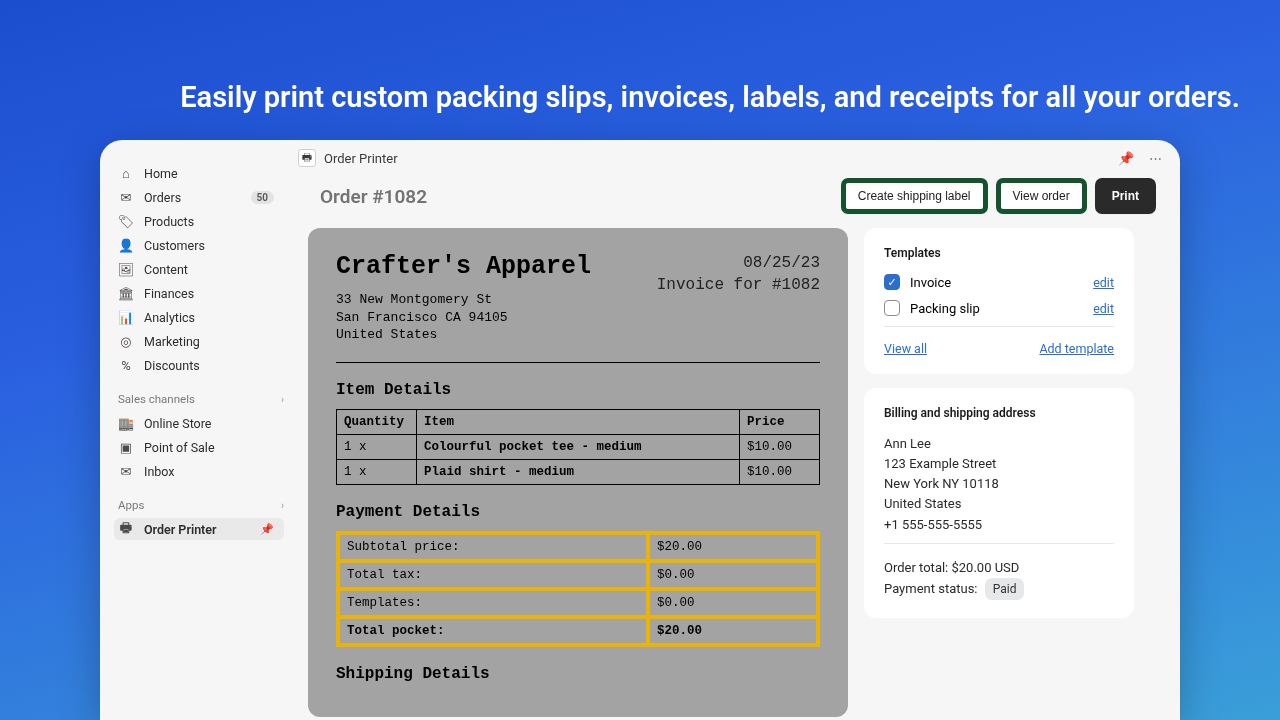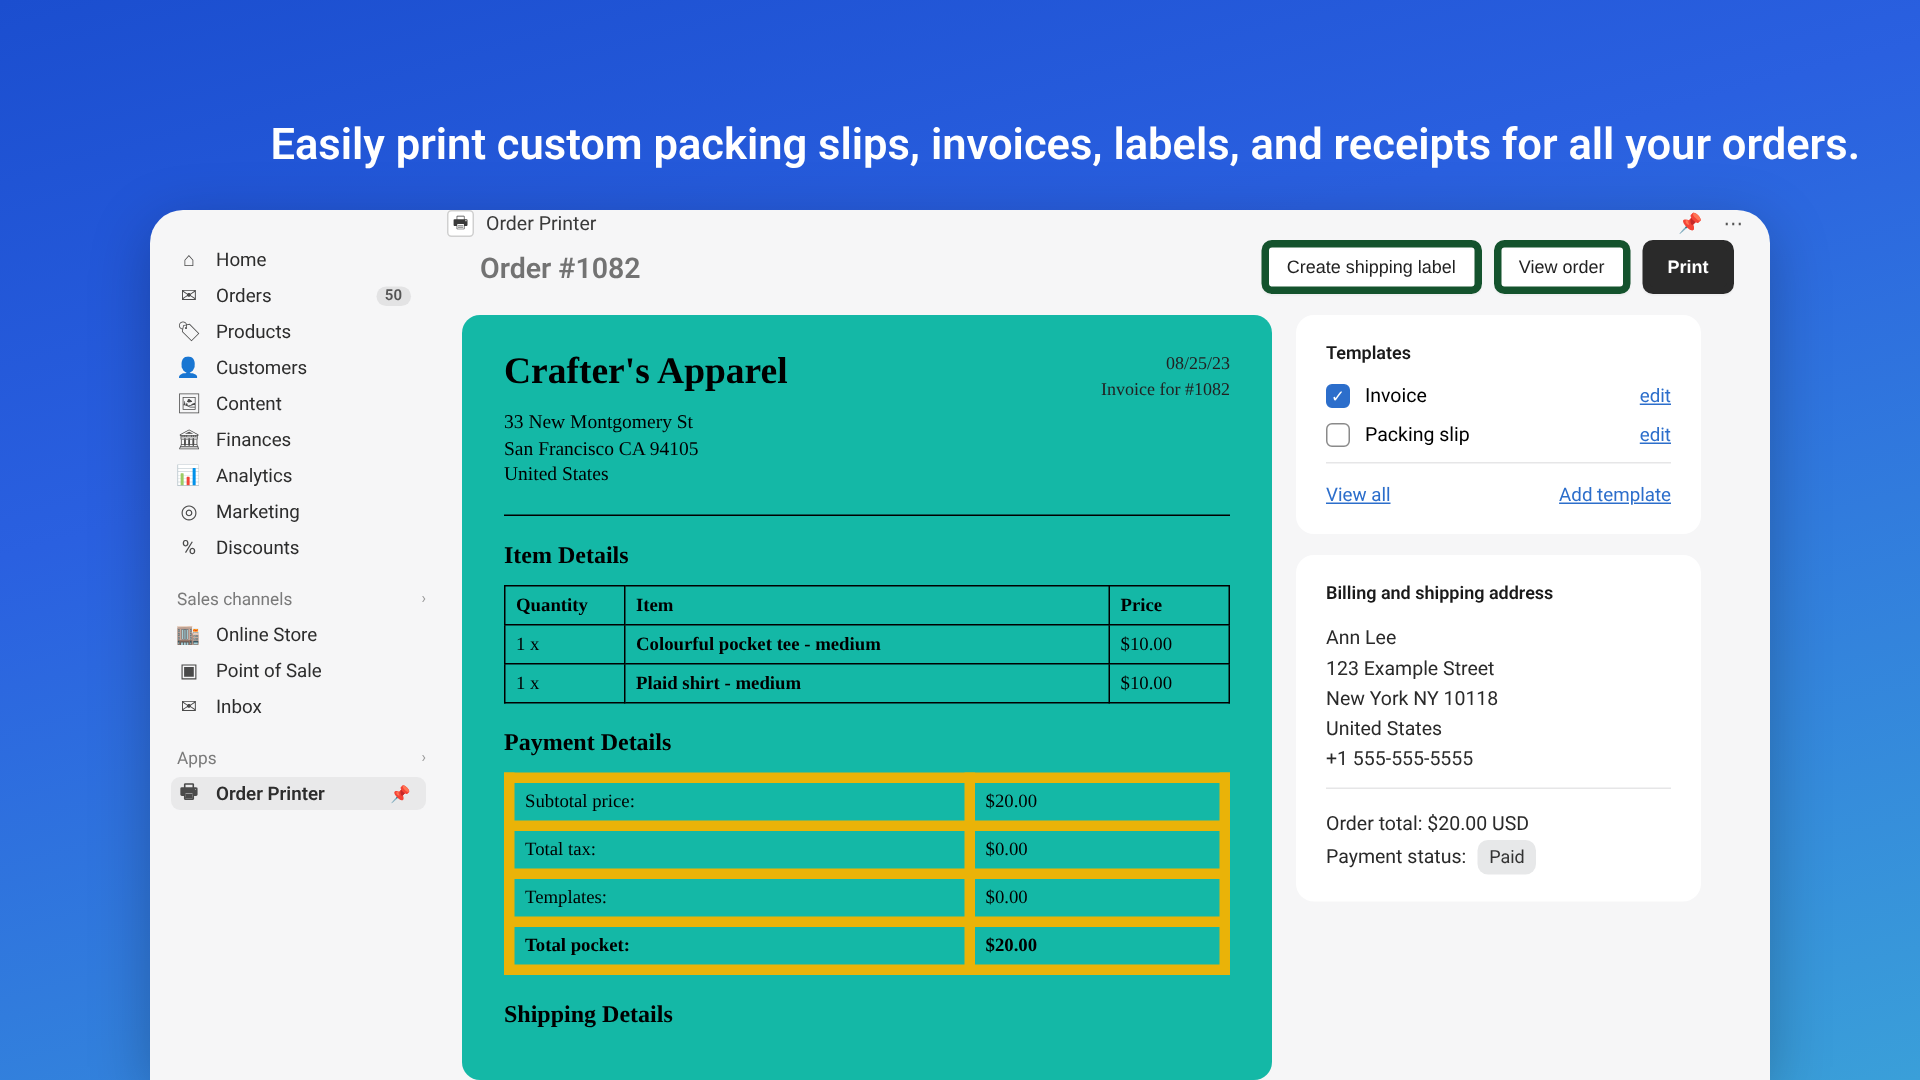--- a/index.html
+++ b/index.html
@@ -56,36 +56,36 @@
   .page-title { font-size:19px; font-weight:600; color:#737373; }
   .btn {
     font-size:12px; padding:6px 12px; border-radius:7px; border:5px solid #14532d;
     background:#fff; color:#222; margin-left:8px; cursor:pointer;
     box-shadow: 0 1px 1px rgba(0,0,0,.03);
   }
   .btn.primary { background:#2a2a2a; color:#fff; border-color:#2a2a2a; font-weight:600; }
   .content { display:flex; gap:16px; padding:0 18px; }
   
   .invoice {
-    background:#14b8a6; border-radius:12px; width:540px; padding:24px 28px;
-    font-family: Liberation Serif, serif; color:#000;
+    background:#a3a3a3; border-radius:12px; width:540px; padding:24px 28px;
+    font-family: Liberation Mono, monospace; color:#000;
   }
   .inv-top { display:flex; justify-content:space-between; }
   .inv-store { font-size:25px; font-weight:700; margin-bottom:10px; }
-  .inv-meta { text-align:right; font-size:12px; color:#222; line-height:1.4; }
+  .inv-meta { text-align:right; font-size:16px; color:#222; line-height:1.4; }
   .inv-addr { font-size:13px; line-height:1.35; margin-bottom:10px; }
   .inv-rule { border:none; border-top:1.5px solid #000; margin:8px 0 18px; }
   .sect-h { font-size:16px; font-weight:700; margin:4px 0 10px; }
   table.itm { width:100%; border-collapse:collapse; font-size:12.5px; margin-bottom:18px; }
   table.itm th, table.itm td { border:1px solid #000; padding:5px 7px; text-align:left; }
   table.itm th { font-weight:700; }
   table.itm td.price, table.itm th.price { width:80px; }
   table.itm td.qty, table.itm th.qty { width:80px; }
   table.pay { width:100%; border-collapse:collapse; font-size:12.5px; margin-bottom:18px; }
-  table.pay td { border:7px solid #eab308; padding:5px 7px; }
+  table.pay td { border:4px solid #eab308; padding:5px 7px; }
   table.pay td.val { text-align:left; width:170px; }
   table.pay tr.total td { font-weight:700; }
   
   .rcol { width:270px; display:flex; flex-direction:column; gap:14px; }
   .card {
     background:#fff; border-radius:12px; padding:18px 20px; font-size:13px;
   }
   .card h3 { font-size:12px; font-weight:600; margin-bottom:14px; color:#1a1a1a; }
   .tmpl-row { display:flex; align-items:center; gap:10px; margin-bottom:10px; }
   .chk {

